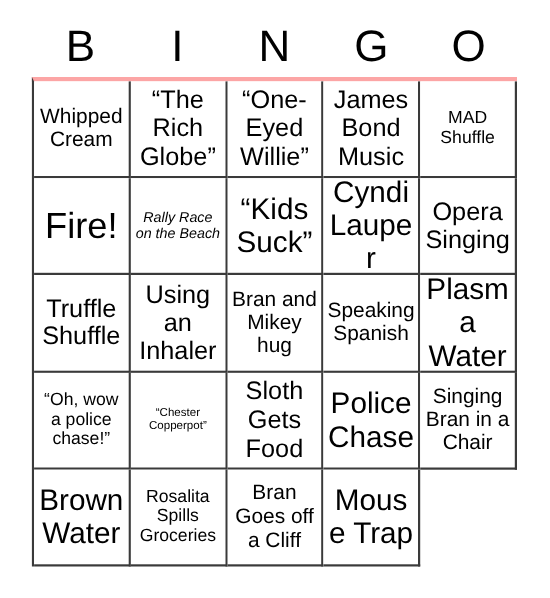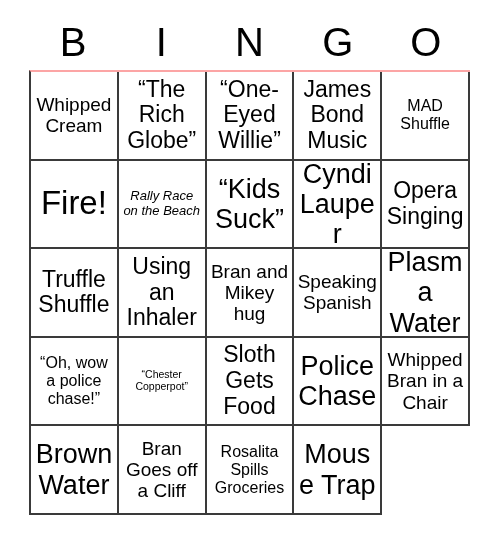--- a/index.html
+++ b/index.html
@@ -43,21 +43,21 @@
     color: #000;
   }
 
   
   #bingo-grid {
     position: absolute;
     left: 29px;
     top: 70px;
     width: 441px;
     height: 445px;
-    border-top: 2px solid #fca5a5;
+    border-top: 4px solid #fca5a5;
     border-left: 2px solid #3a3a3a;
     box-sizing: border-box;
     display: grid;
     grid-template-columns: repeat(5, 1fr);
     grid-template-rows: repeat(5, 1fr);
     background: #ffffff;
   }
 
   .bingo-cell {
     border-right: 2px solid #3a3a3a;
@@ -156,29 +156,29 @@
       <div class="bingo-cell fs-xxs">
         <span class="cell-text">“Chester Copperpot”</span>
       </div>
       <div class="bingo-cell fs-lg">
         <span class="cell-text">Sloth Gets Food</span>
       </div>
       <div class="bingo-cell fs-xl">
         <span class="cell-text">Police Chase</span>
       </div>
       <div class="bingo-cell fs-md">
-        <span class="cell-text">Whipped Bran in a Chair</span>
+        <span class="cell-text">Singing Bran in a Chair</span>
       </div>
       <div class="bingo-cell fs-xl">
         <span class="cell-text">Brown Water</span>
       </div>
+      <div class="bingo-cell fs-sm">
+        <span class="cell-text">Rosalita Spills Groceries</span>
+      </div>
       <div class="bingo-cell fs-md">
         <span class="cell-text">Bran Goes off a Cliff</span>
-      </div>
-      <div class="bingo-cell fs-sm">
-        <span class="cell-text">Rosalita Spills Groceries</span>
       </div>
       <div class="bingo-cell fs-xl">
         <span class="cell-text">Mouse Trap</span>
       </div>
     </div>
 
 </div>
 
 </body></html>

